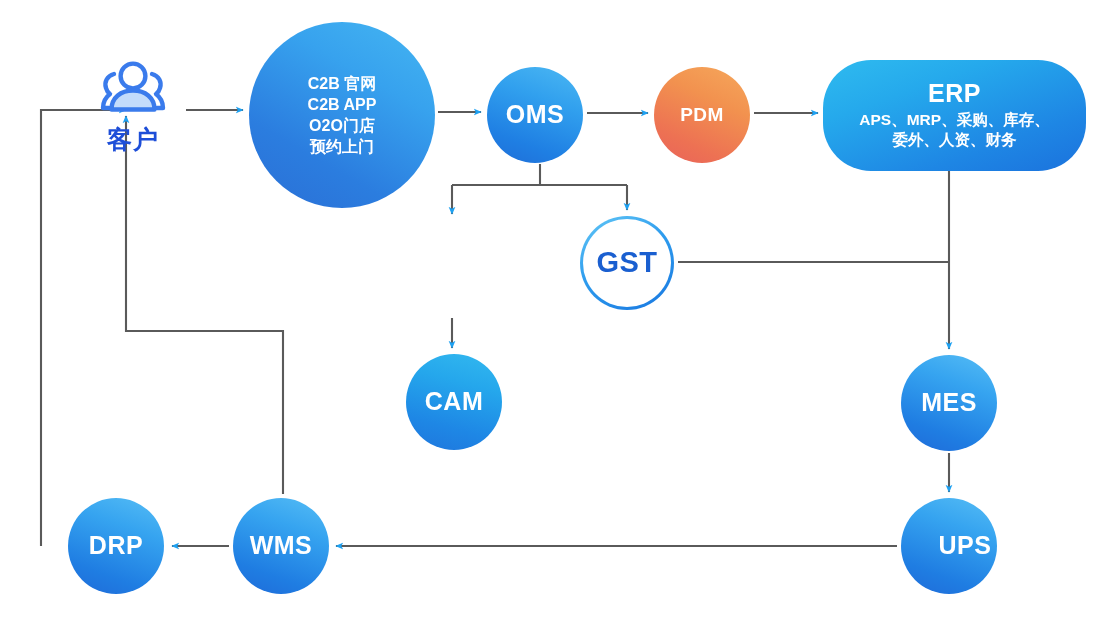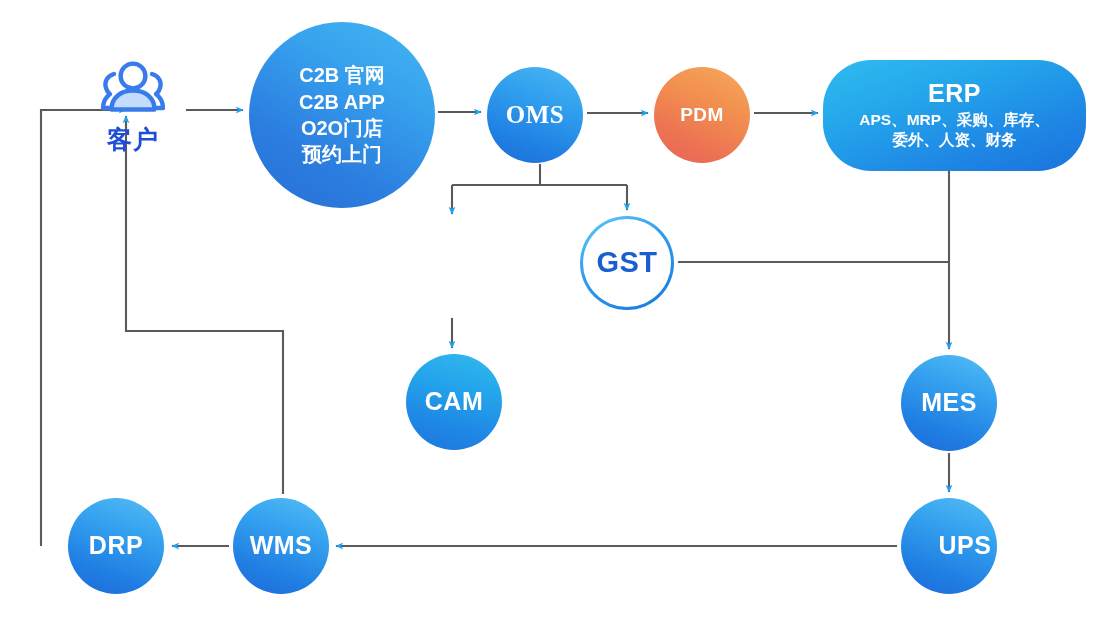--- a/index.html
+++ b/index.html
@@ -17,24 +17,24 @@
 
   .circle{border-radius:50%;}
 
   .node .title{color:#ffffff;font-weight:bold;letter-spacing:.5px;line-height:1.1;}
   .node .sub{color:#ffffff;font-weight:bold;line-height:1.32;}
 
   
   #node-order{left:249px;top:22px;width:186px;height:186px;
      background:linear-gradient(210deg,#45b6f2 0%,#37a2ee 32%,#2b7ddf 70%,#2a6fd6 100%);}
   #node-order .title{font-size:27px;margin-bottom:5px;}
-  #node-order .sub{font-size:20px;text-align:center;}
+  #node-order .sub{font-size:16px;text-align:center;}
 
   #node-oms{left:487px;top:67px;width:96px;height:96px;
-     background:linear-gradient(200deg,#4cb8f3 0%,#31a0ee 35%,#1f7fe3 75%,#1f6ed8 100%);font-family:Liberation Serif, serif;}
+     background:linear-gradient(200deg,#4cb8f3 0%,#31a0ee 35%,#1f7fe3 75%,#1f6ed8 100%);}
   #node-oms .title{font-size:25px;}
 
   #node-pdm{left:654px;top:67px;width:96px;height:96px;
      background:linear-gradient(205deg,#f6a85c 0%,#f2924f 35%,#ed7153 75%,#e9635a 100%);}
   #node-pdm .title{font-size:19px;}
 
   #node-erp{left:823px;top:60px;width:263px;height:111px;border-radius:48px;
      background:linear-gradient(160deg,#2fbbef 0%,#25a9ec 30%,#1e86e4 72%,#1b72dd 100%);}
   #node-erp .title{font-size:25px;margin-bottom:2px;}
   #node-erp .sub{font-size:15.5px;}

